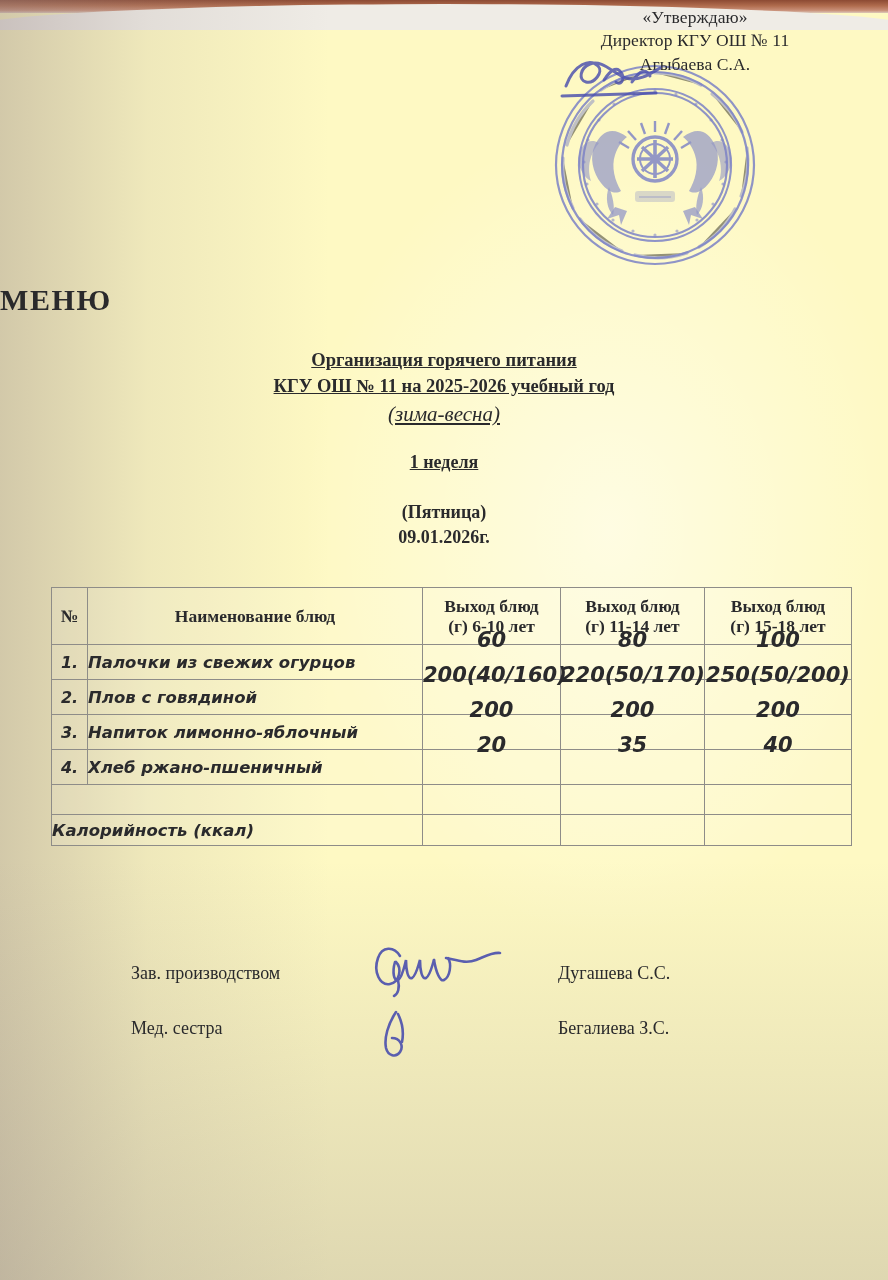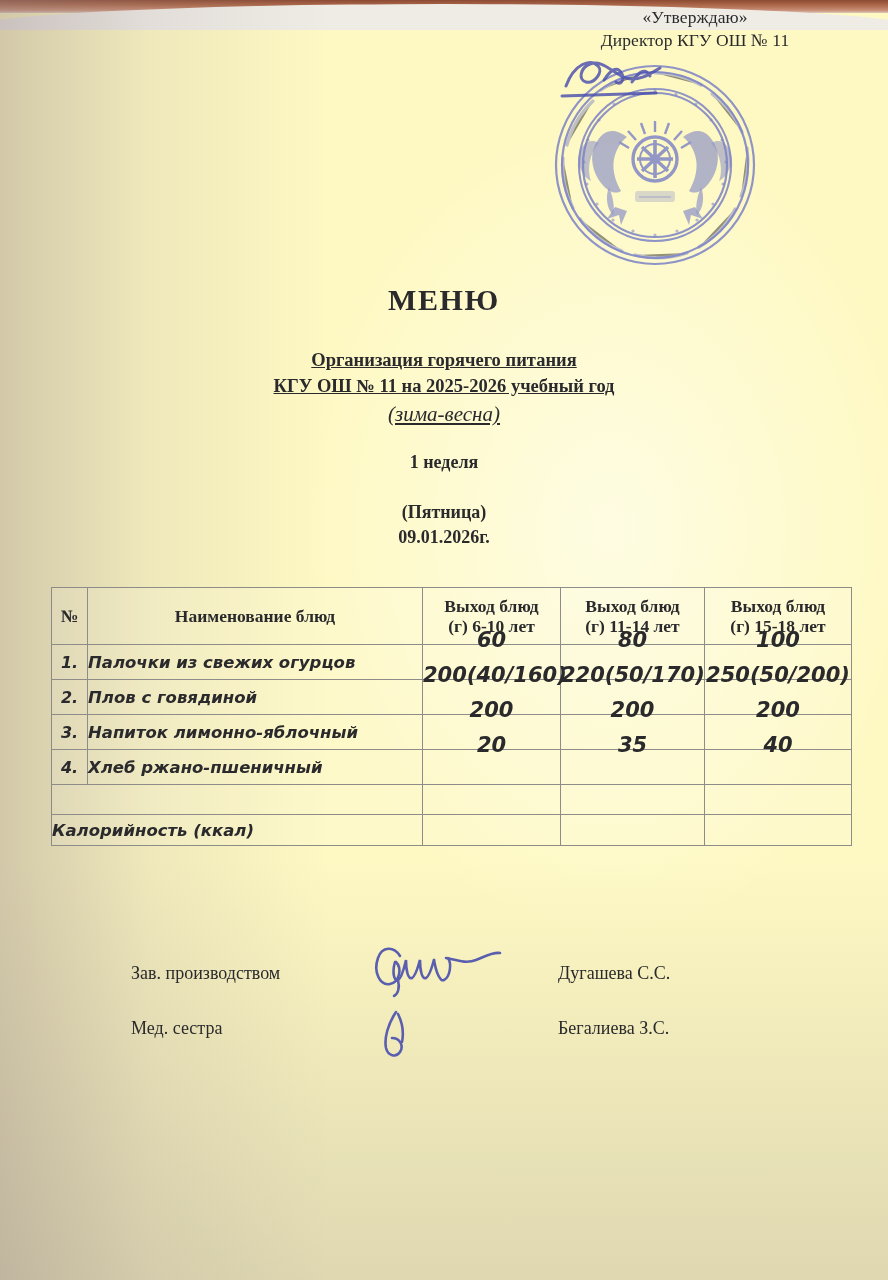--- a/index.html
+++ b/index.html
@@ -79,21 +79,20 @@
     position: absolute;
     left: 560px; top: 52px;
     width: 150px; height: 48px;
     z-index: 5;
   }
 
   
   #doc-title {
     position: absolute;
     left: 0; top: 283px; width: 888px;
-    text-align: center;
     font-size: 30px;
     font-weight: bold;
     letter-spacing: 1.6px;
   }
   #subtitle-block {
     position: absolute;
     left: 0; top: 348px; width: 888px;
     text-align: center;
     font-size: 18.5px;
     font-weight: bold;
@@ -104,20 +103,21 @@
     font-weight: normal;
     font-style: italic;
     font-size: 21px;
   }
   #week-line {
     position: absolute;
     left: 0; top: 478px; width: 888px;
     text-align: center;
     font-size: 18px;
     font-weight: bold;
+    text-decoration: underline;
   }
   
   #week-line { top: 452px; }
   #date-block {
     position: absolute;
     left: 0; top: 500px; width: 888px;
     text-align: center;
     font-size: 18px;
     font-weight: bold;
     line-height: 1.4;
@@ -231,20 +231,21 @@
 <body>
 
 <div id="page">
 
   <div id="desk-strip"></div>
   <div id="desk-strip-curve"></div>
 
   <div id="approval-block">
     <div class="ln">«Утверждаю»</div>
     <div class="ln">Директор КГУ ОШ № 11</div>
+    <div class="ln">Агыбаева С.А.</div>
   </div>
 
   <svg id="stamp" viewBox="0 0 213 205">
     <g fill="none" stroke="#6a72c6" stroke-width="2.2" opacity="0.85">
       <circle cx="106" cy="102" r="99"></circle>
       <circle cx="106" cy="102" r="93"></circle>
       <circle cx="106" cy="102" r="76"></circle>
       <circle cx="106" cy="102" r="72"></circle>
     </g>
     <g opacity="0.55" fill="#6a72c6">

